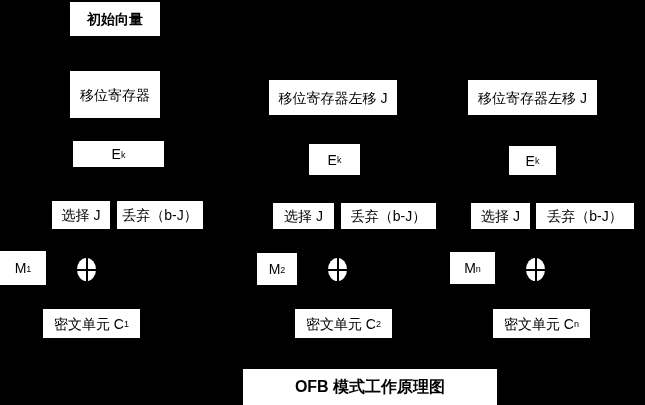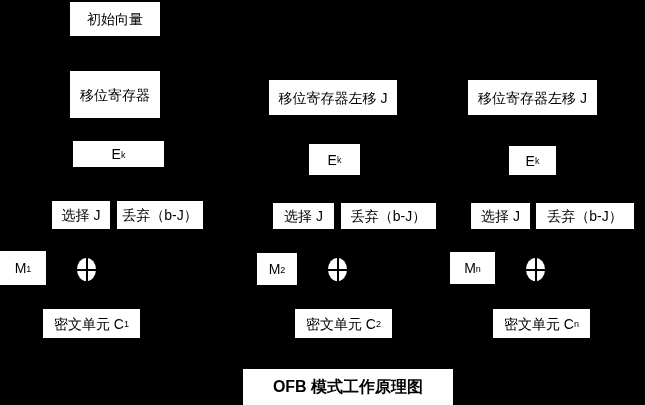--- a/index.html
+++ b/index.html
@@ -20,21 +20,21 @@
   .xor{
     position:absolute;width:19px;height:23px;background:#ffffff;border-radius:50%;
   }
   .xor::before{
     content:"";position:absolute;left:50%;top:0;bottom:0;width:2px;margin-left:-1px;background:#000000;
   }
   .xor::after{
     content:"";position:absolute;top:50%;left:0;right:0;height:2px;margin-top:-1px;background:#000000;
   }
   
-  #iv  {left:70px;  top:2px;   width:90px;  height:34px;}
+  #iv  {left:70px;  top:2px;   width:90px;  height:34px;font-weight:bold;}
   #sr1 {left:70px;  top:71px;  width:90px;  height:47px;}
   #e1  {left:73px;  top:141px; width:91px;  height:26px;}
   #sel1{left:52px;  top:201px; width:58px;  height:28px;}
   #dis1{left:117px; top:201px; width:86px;  height:28px;}
   #m1  {left:0px;   top:251px; width:46px;  height:34px;}
   #x1  {left:77px;  top:258px;}
   #c1  {left:43px;  top:309px; width:97px;  height:29px;}
   
   #sr2 {left:269px; top:80px;  width:128px; height:35px;}
   #e2  {left:309px; top:144px; width:51px;  height:31px;}
@@ -45,21 +45,21 @@
   #c2  {left:295px; top:309px; width:97px;  height:29px;}
   
   #sr3 {left:468px; top:80px;  width:129px; height:35px;}
   #e3  {left:509px; top:146px; width:47px;  height:29px;}
   #sel3{left:471px; top:203px; width:59px;  height:26px;}
   #dis3{left:536px; top:203px; width:98px;  height:26px;}
   #m3  {left:450px; top:252px; width:45px;  height:32px;}
   #x3  {left:526px; top:258px;}
   #c3  {left:493px; top:309px; width:97px;  height:29px;}
   
-  #title-box{left:243px; top:369px; width:210px; height:36px; font-weight:bold; font-size:16px;}
+  #title-box{left:243px; top:369px; width:254px; height:36px; font-weight:bold; font-size:16px;}
 </style>
 </head>
 <body>
 
 <div class="box" id="iv">初始向量</div>
 <div class="box" id="sr1">移位寄存器</div>
 <div class="box" id="e1">
     <span>E</span>
     <sub>k</sub>
   </div>

